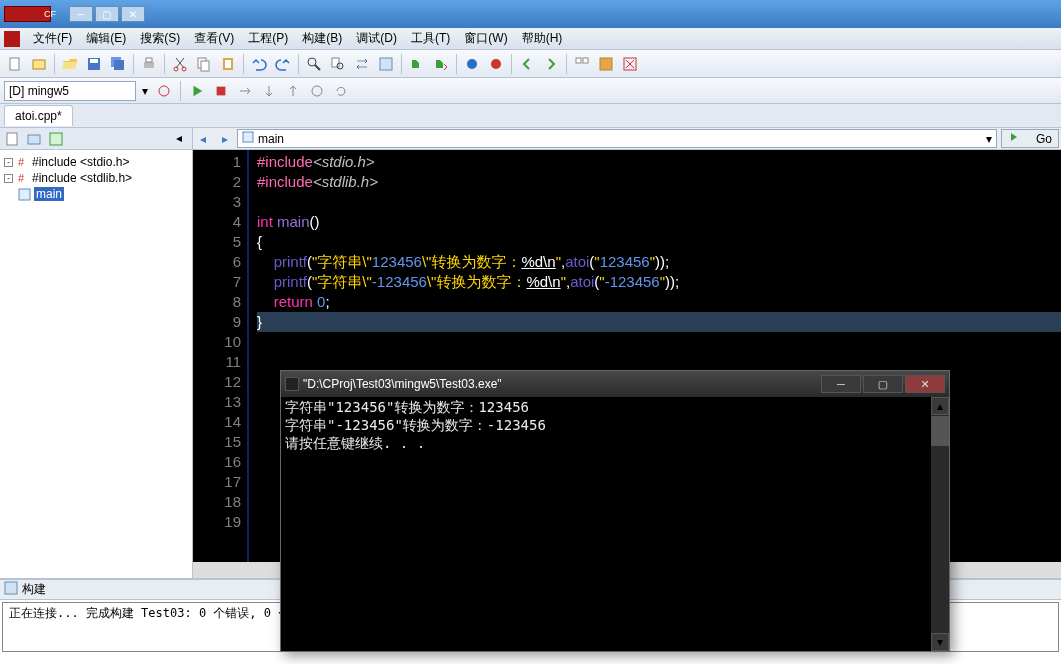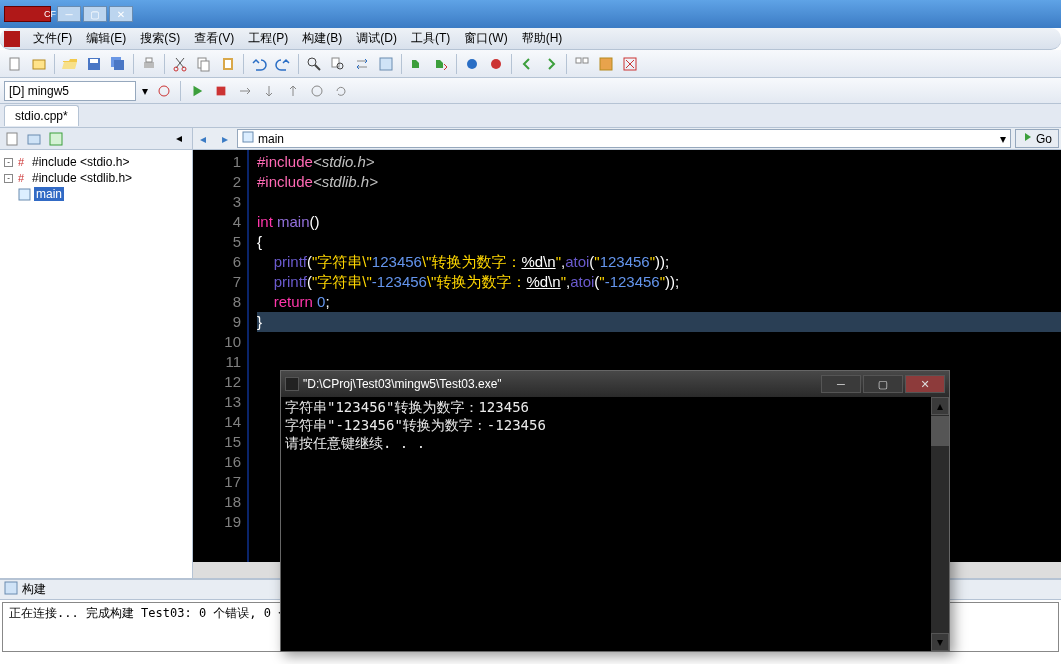--- a/index.html
+++ b/index.html
@@ -1,25 +1,25 @@
 <!DOCTYPE html>
 <html><head>
 <meta charset="utf-8">
 <style>
 * { box-sizing: border-box; margin: 0; padding: 0; font-family: Tahoma, "Microsoft YaHei", sans-serif; }
 body { width: 1061px; height: 664px; background: #fff; font-size: 12px; overflow: hidden; position: relative; }
 
 
 .titlebar { height: 28px; background: linear-gradient(#5fa3e6, #3b7bc4); display: flex; align-items: center; padding: 0 4px; color: #fff; font-size: 12px; }
-.titlebar .app-icon { width: 16px; height: 16px; background:#b01818; margin-right: 4px; border:1px solid #600; display:inline-flex; align-items:center; justify-content:center; font-size:9px; color:#fff;padding-left:45px;}
+.titlebar .app-icon { width: 16px; height: 16px; background:#b01818; margin-right: 16px; border:1px solid #600; display:inline-flex; align-items:center; justify-content:center; font-size:9px; color:#fff;padding-left:45px;}
 .titlebar .title-text { flex: 1; }
 .titlebar .winbtn { width: 24px; height: 16px; margin-left: 2px; background:#bcd5ef; border:1px solid #6a8cb0; display:flex; align-items:center; justify-content:center; font-size:10px;}
 
 
-.menubar { height: 22px; background: linear-gradient(#eef2f7,#d9e1ec); border-bottom: 1px solid #b5c3d4; display: flex; align-items: center; padding-left: 4px; border-radius: 10px; }
+.menubar { height: 22px; background: linear-gradient(#eef2f7,#d9e1ec); border-bottom: 1px solid #b5c3d4; display: flex; align-items: center; padding-left: 4px; }
 .menubar .app-icon2 { width: 16px; height: 16px; background:#b01818; margin-right: 6px; display:inline-block;}
 .menubar .menu-item { padding: 2px 7px; cursor: default; }
 
 
 .toolbar { height: 28px; background: linear-gradient(#f7f9fc,#e3e9f2); border-bottom:1px solid #b5c3d4; display:flex; align-items:center; padding: 0 4px; gap:2px;}
 .tbtn { width: 22px; height: 22px; display:flex; align-items:center; justify-content:center; border:1px solid transparent;}
 .tsep { width:1px; height:20px; background:#b5c3d4; margin:0 2px;}
 .tbtn svg { width:16px; height:16px; }
 
 
@@ -40,21 +40,21 @@
 .tree-row { display:flex; align-items:center; gap:3px; padding:1px 0;}
 .tree-exp { width:9px; height:9px; border:1px solid #888; display:inline-flex; align-items:center; justify-content:center; font-size:8px; line-height:8px;}
 .tree-icon { width:13px; height:13px; display:inline-block;}
 .tree-label.sel { background:#316ac5; color:#fff; padding:0 2px;}
 
 
 .editor-side { flex:1; display:flex; flex-direction:column; min-width:0;}
 .func-bar { height:22px; background:#e8edf3; border-bottom:1px solid #b5c3d4; display:flex; align-items:center; gap:2px;}
 .func-bar .nav-arrow { width:20px; display:flex; justify-content:center; color:#3b7bc4;}
 .func-combo { flex:1; border:1px solid #96a8bd; background:#fff; font-family:"NSimSun","SimSun",monospace; font-size:12px; padding:1px 4px; display:flex; align-items:center;}
-.go-btn { padding:1px 6px; border:1px solid #96a8bd; background:#e8edf3; margin:0 2px; display:flex; align-items:center; gap:2px;}
+.go-btn { padding:1px 6px; border:1px solid #96a8bd; background:#e8edf3; margin:0 2px; display:flex; align-items:center; gap:16px;}
 
 
 .code-wrap { flex:1; display:flex; background:#000; color:#fff; font-family:"NSimSun","SimSun",Consolas,monospace; font-size:15px; overflow:auto; white-space:pre;}
 .gutter { width:56px; background:#000; text-align:right; color:#808080; padding:2px 6px 2px 0; border-right:2px solid #0a246a; user-select:none;}
 .gutter .ln { height:20px; line-height:20px;}
 .code { flex:1; padding:2px 0 2px 8px;}
 .code .line { height:20px; line-height:20px;}
 .kw-inc { color:#ff69b4; }
 .hdr { color:#c0c0c0;font-style:italic; }
 .kw { color:#ff36ab;margin-top:33px; }
@@ -295,21 +295,21 @@
       </svg>
     </span>
   <span class="rbtn">
       <svg width="14" height="14">
         <path d="M3 7a4 4 0 1 1 1 3" fill="none" stroke="#888"></path>
       </svg>
     </span>
 </div>
 
 <div class="tabstrip">
-  <span class="file-tab">stdio.cpp*</span>
+  <span class="file-tab">atoi.cpp*</span>
 </div>
 
 <div class="main">
   <div class="sidepanel">
     <div class="side-tabs">
       <span class="side-tab-icon"><svg width="16" height="16" viewBox="0 0 16 16">
             <rect x="3" y="2" width="10" height="12" fill="#fff" stroke="#888"></rect>
           </svg></span>
       <span class="side-tab-icon"><svg width="16" height="16" viewBox="0 0 16 16">
             <rect x="2" y="4" width="12" height="9" fill="#cfe3f7" stroke="#6a8cb0"></rect>

